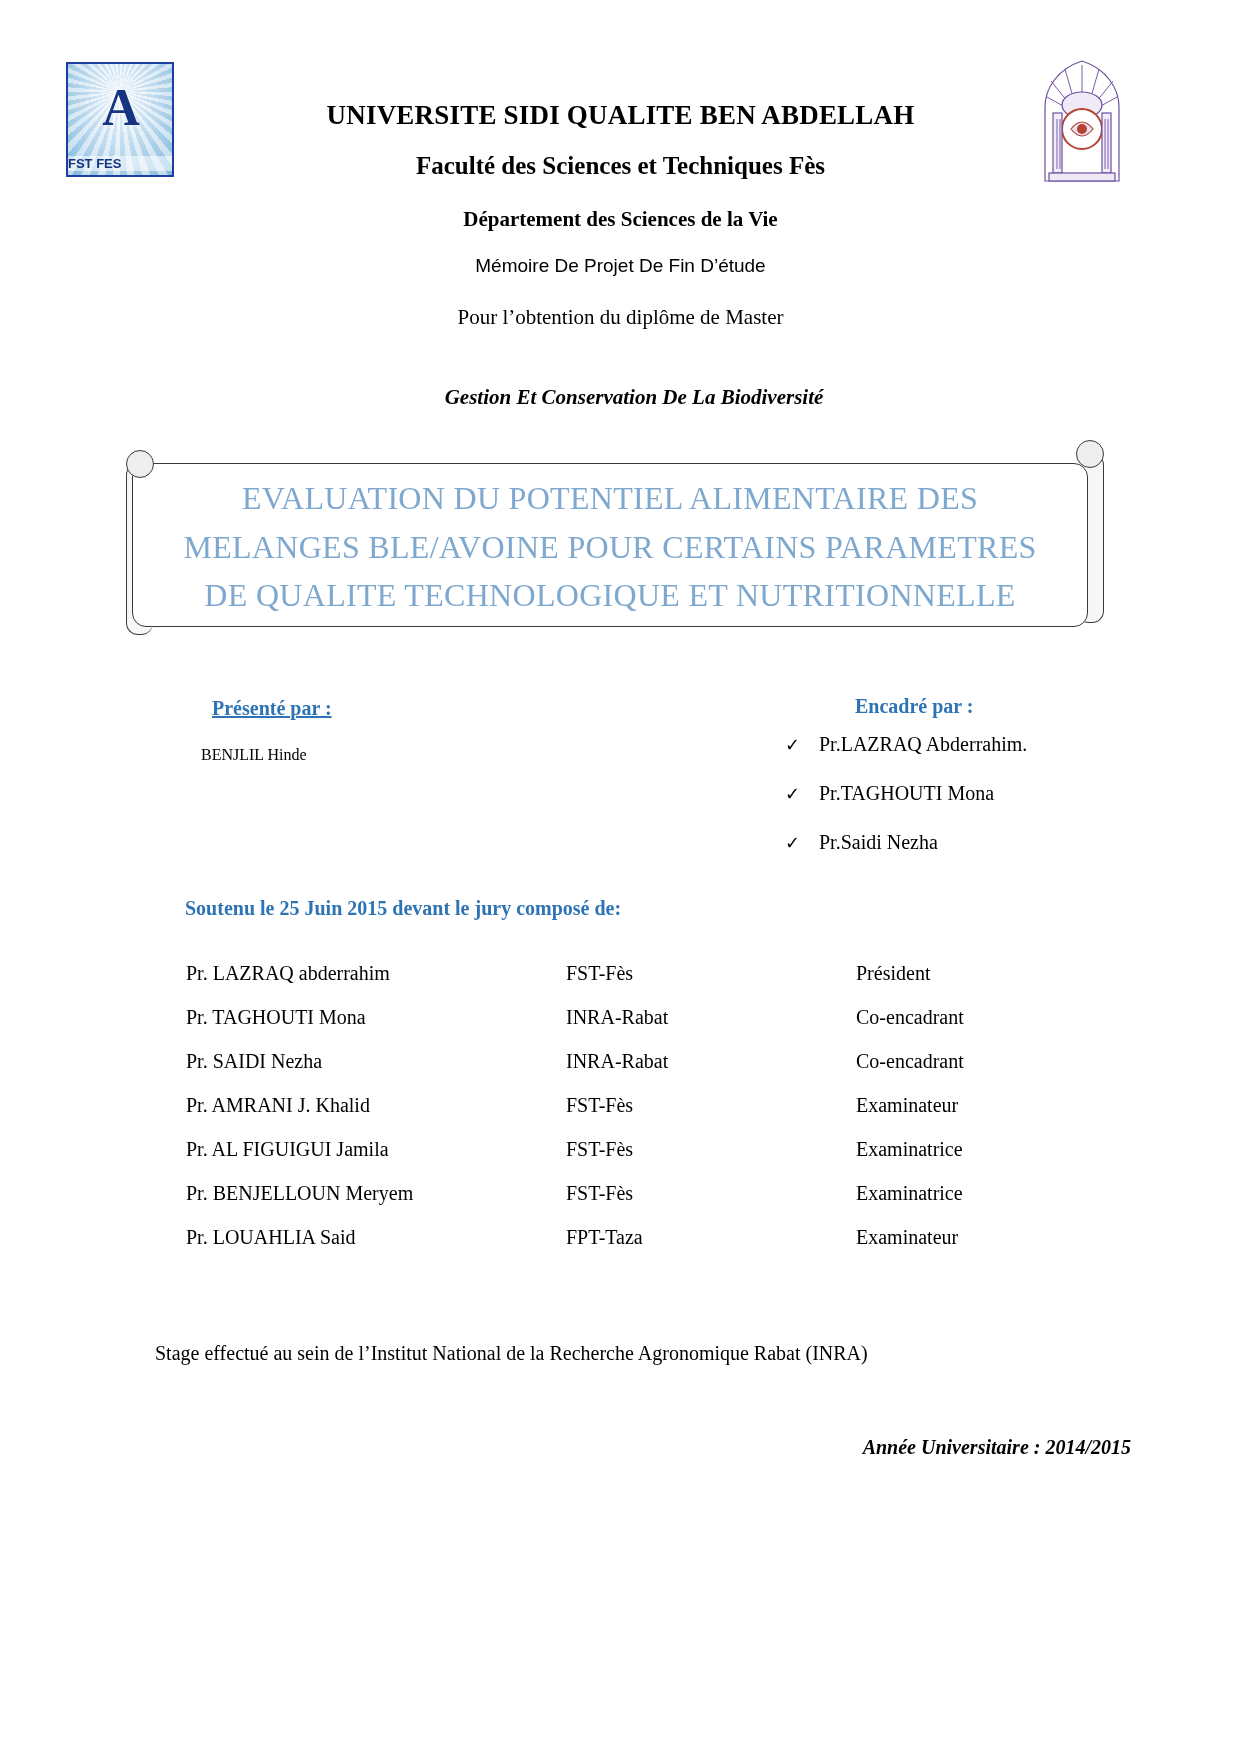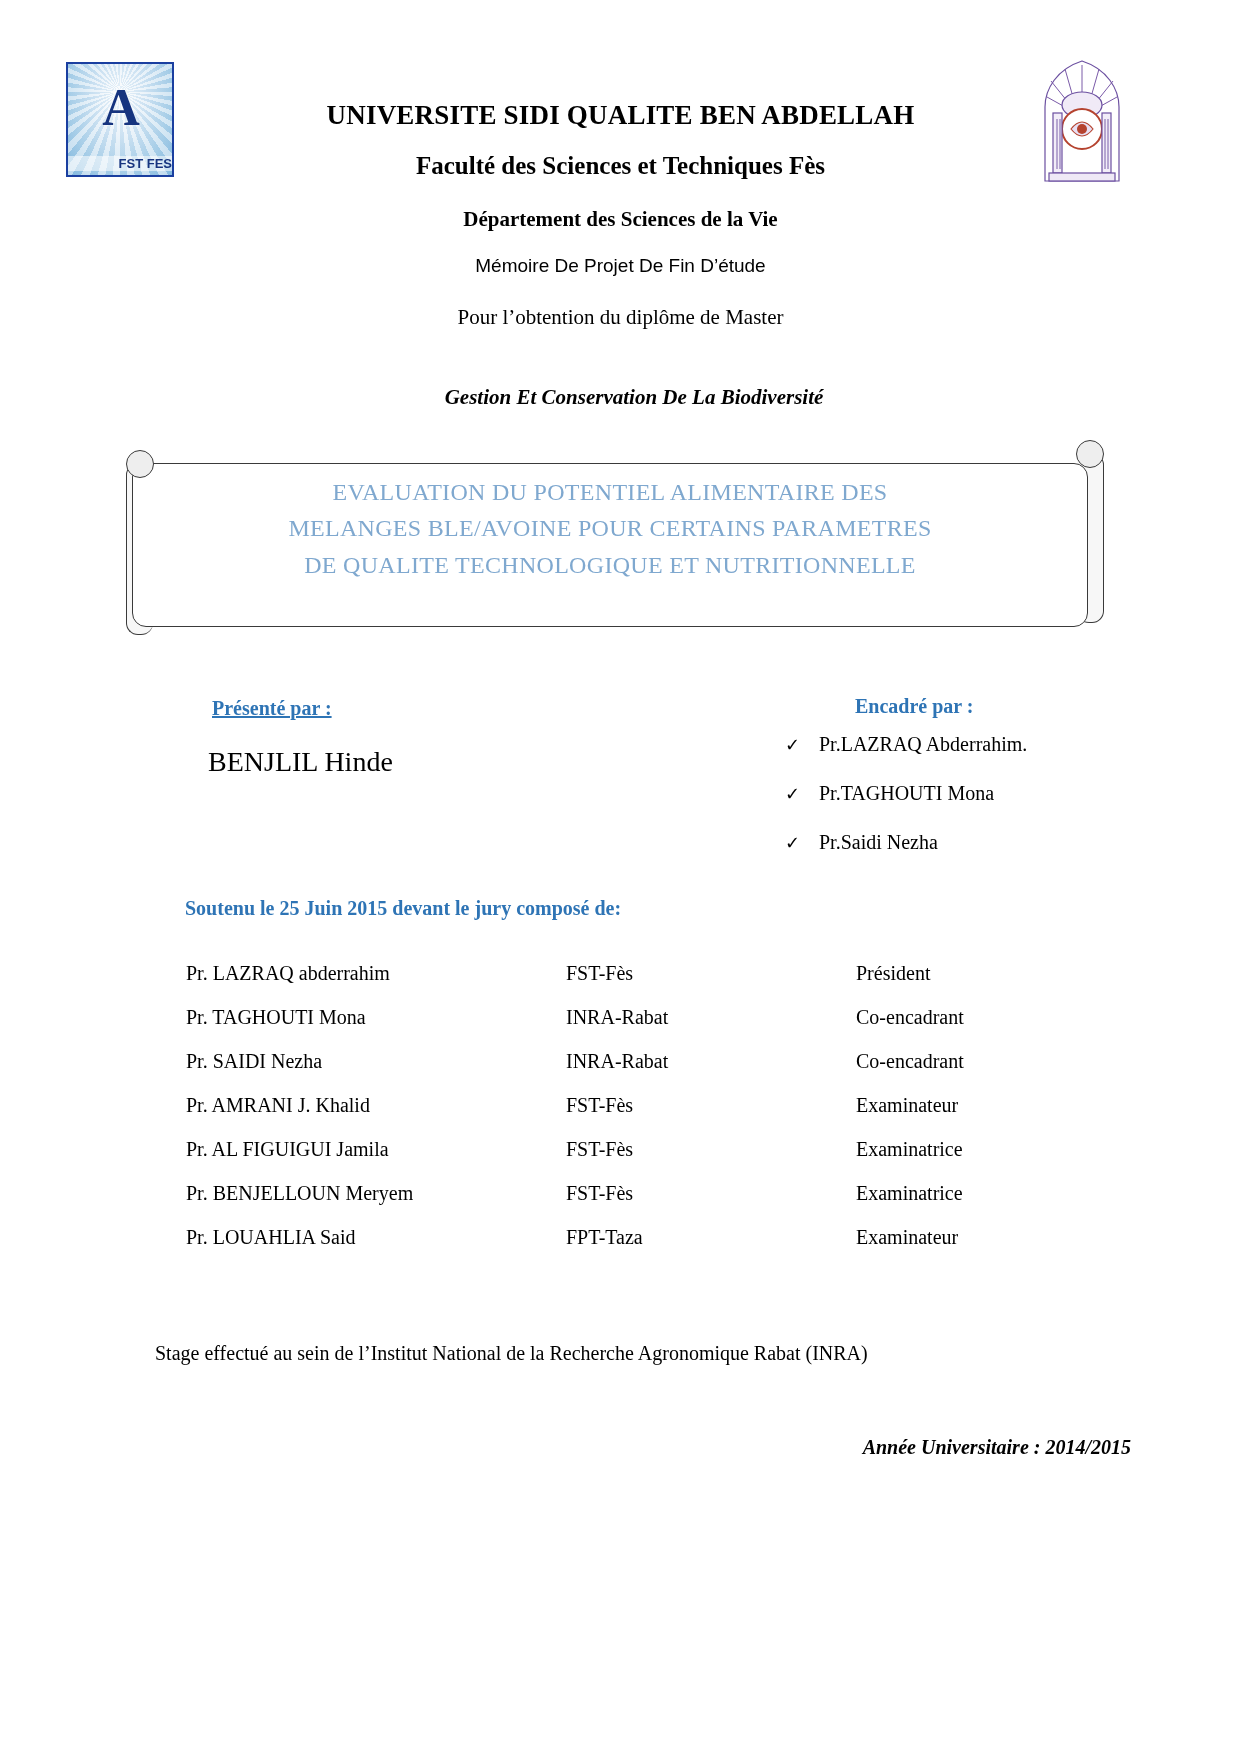--- a/index.html
+++ b/index.html
@@ -49,27 +49,26 @@
     font-family: "Liberation Serif", serif;
     font-size: 52px;
     font-weight: bold;
     color: #16347f;
     text-shadow: 0 0 3px #ffffff;
     letter-spacing: -2px;
   }
   .logo-left .fstfes {
     position: absolute;
     left: 0; right: 0; bottom: 4px;
-    text-align: right;
+    text-align: left;
     font-family: "Liberation Sans", sans-serif;
     font-size: 13px;
     font-weight: bold;
     color: #16347f;
     background: rgba(255,255,255,0.55);
-    padding-left: 31px;
   }
 
   .logo-right {
     position: absolute;
     right: 112px;
     top: 55px;
     width: 94px;
     height: 135px;
   }
   .logo-right svg { display: block; }
@@ -166,41 +165,41 @@
     height: 168px;
     border-radius: 0 12px 12px 12px;
     border-left: none;
   }
   .scroll-title {
     position: absolute;
     left: 40px;
     right: 40px;
     top: 34px;
     text-align: center;
-    font-size: 24px;
+    font-size: 32px;
     line-height: 1.52;
     color: #7fa8cf;
     letter-spacing: .3px;
   }
 
   
   .lbl-presente {
     position: absolute;
     left: 212px;
     top: 697px;
     font-size: 20px;
     font-weight: bold;
     color: #2e74b5;
     text-decoration: underline;
   }
   .val-presente {
     position: absolute;
-    left: 208px;
+    left: 201px;
     top: 746px;
-    font-size: 28px;
+    font-size: 16px;
     text-align: right;
   }
   .lbl-encadre {
     position: absolute;
     left: 855px;
     top: 695px;
     font-size: 20px;
     font-weight: bold;
     color: #2e74b5;
   }

